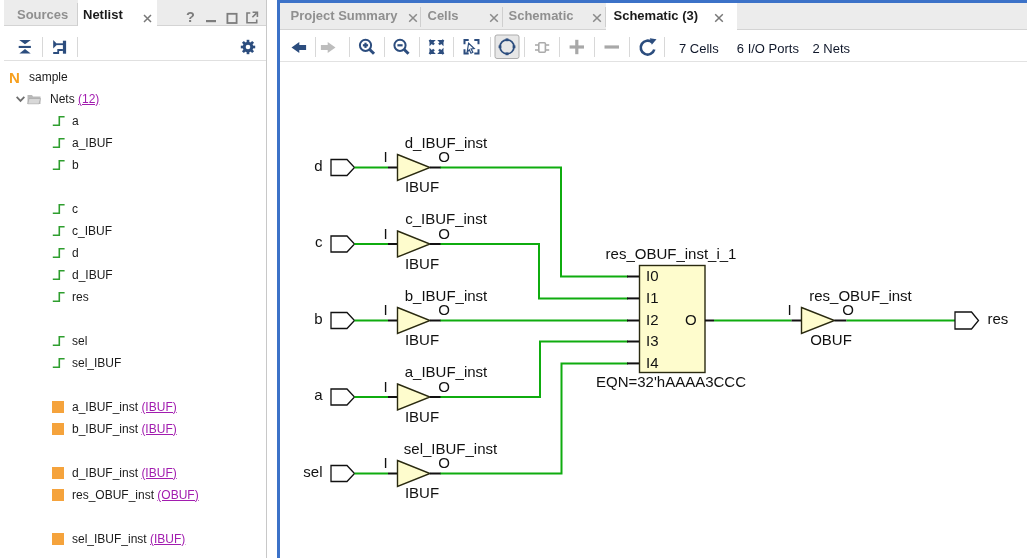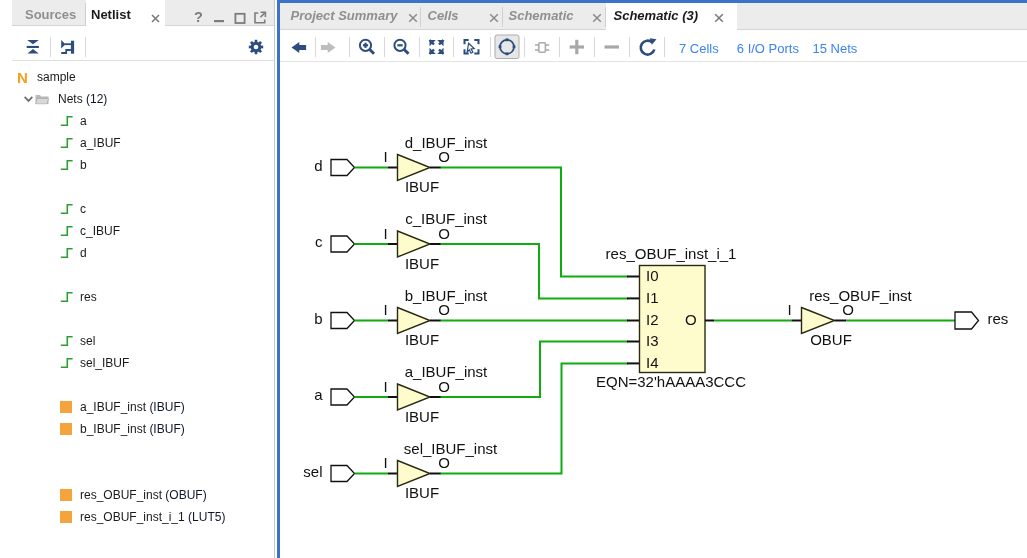--- a/index.html
+++ b/index.html
@@ -1,38 +1,38 @@
 <!DOCTYPE html>
 <html><head><meta charset="utf-8"><style>
 * { margin:0; padding:0; box-sizing:border-box; }
 html,body { width:1027px; height:558px; background:#fff; font-family:"Liberation Sans", sans-serif; overflow:hidden; position:relative; }
 .abs { position:absolute; }
 
 
-#lpanel { position:absolute; left:12px; top:0; width:263px; height:558px; background:#fff; border-right:1.5px solid #C8C8C8; }
+#lpanel { position:absolute; left:4px; top:0; width:263px; height:558px; background:#fff; border-right:1.5px solid #C8C8C8; }
 #ltabbar { position:absolute; left:0; top:0; width:100%; height:26px; background:#ECECEC; border-bottom:1px solid #D4D4D4; }
 .tabtxt { position:absolute; top:0; height:26px; line-height:26px; font-size:13px; font-weight:bold; color:#8F8F8F; }
 #ltab-active { position:absolute; left:74px; top:0; width:79px; height:27px; background:#fff; }
 #ltoolbar { position:absolute; left:0; top:27px; width:100%; height:34px; background:#fff; border-bottom:1px solid #E0E0E0; }
 .trow { position:absolute; left:0; width:100%; height:22px; }
 .tlabel { position:absolute; top:50%; transform:translateY(-50%); font-size:12px; color:#1A1A1A; white-space:pre; }
-.gray { color:#0f172a; }
+.gray { color:#a21caf;text-decoration:underline; }
 .nbadge { position:absolute; left:5px; top:50%; transform:translateY(-50%); font-size:15px; font-weight:bold; color:#F7A01E; }
 .chev { position:absolute; left:11px; top:50%; transform:translateY(-50%); width:11px; height:11px; }
 .folder { position:absolute; left:23px; top:50%; transform:translateY(-50%); width:14px; height:11px; }
 .neticon { position:absolute; left:48px; top:50%; transform:translateY(-50%); width:13px; height:11px; }
 .sq { position:absolute; left:48px; top:50%; transform:translateY(-50%); width:12px; height:12px; background:#F5A33C; }
 .vsep { position:absolute; top:37px; height:20px; width:1px; background:#D8D8D8; }
 
 
 #rpanel { position:absolute; left:276.5px; top:0; width:751px; height:558px; background:#fff; border-left:3.5px solid #3C72C8; border-top:3px solid #3C72C8; }
-#rtabbar { position:absolute; left:0; top:0; width:100%; height:27px; background:#ECECEC; border-bottom:1px solid #D4D4D4;font-style:italic; }
+#rtabbar { position:absolute; left:0; top:0; width:100%; height:27px; background:#ECECEC; border-bottom:1px solid #D4D4D4; }
 #rtab-active { position:absolute; left:326px; top:0; width:131.6px; height:28px; background:#fff; }
 #rtoolbar { position:absolute; left:0; top:28px; width:100%; height:31px; background:#fff; border-bottom:1px solid #E2E2E2; }
-.link { position:absolute; top:30px; height:31px; line-height:31px; font-size:13px; color:#3b82f6; }
+.link { position:absolute; top:30px; height:31px; line-height:31px; font-size:13px; color:#0f172a; }
 
 .sch { font-size:15px; fill:#111; font-family:"Liberation Sans", sans-serif; }
 .wire { stroke:#0FAC0F; stroke-width:2; fill:none; }
 .stub { stroke:#111; stroke-width:2; fill:none; }
 .cell { fill:#FEFCCD; stroke:#2A2A10; stroke-width:1.4; }
 .port { fill:#fff; stroke:#111; stroke-width:1.3; }
 </style></head>
 <body>
 <div id="lpanel">
   <div id="ltabbar">
@@ -130,20 +130,26 @@
           <path d="M0.8 9.8 H7.3 V1.2 H12.6" fill="none" stroke="#2E9E2E" stroke-width="1.6"></path>
         </svg>
       <span class="tlabel" style="left:68px">c_IBUF</span>
       </div>
 <div class="trow" style="top:180.5px">
       <svg class="neticon" viewBox="0 0 13 11">
           <path d="M0.8 9.8 H7.3 V1.2 H12.6" fill="none" stroke="#2E9E2E" stroke-width="1.6"></path>
         </svg>
       <span class="tlabel" style="left:68px">d</span>
       </div>
+<div class="trow" style="top:202.5px">
+      <svg class="neticon" viewBox="0 0 13 11">
+          <path d="M0.8 9.8 H7.3 V1.2 H12.6" fill="none" stroke="#2E9E2E" stroke-width="1.6"></path>
+        </svg>
+      <span class="tlabel" style="left:68px">d_IBUF</span>
+      </div>
 <div class="trow" style="top:224.5px">
       <svg class="neticon" viewBox="0 0 13 11">
           <path d="M0.8 9.8 H7.3 V1.2 H12.6" fill="none" stroke="#2E9E2E" stroke-width="1.6"></path>
         </svg>
       <span class="tlabel" style="left:68px">res</span>
       </div>
 <div class="trow" style="top:268.5px">
       <svg class="neticon" viewBox="0 0 13 11">
           <path d="M0.8 9.8 H7.3 V1.2 H12.6" fill="none" stroke="#2E9E2E" stroke-width="1.6"></path>
         </svg>
@@ -156,27 +162,31 @@
       <span class="tlabel" style="left:68px">sel_IBUF</span>
       </div>
 <div class="trow" style="top:356.5px">
       <span class="sq"></span>
       <span class="tlabel" style="left:68px">b_IBUF_inst <span class="gray">(IBUF)</span></span>
       </div>
 <div class="trow" style="top:334.5px">
       <span class="sq"></span>
       <span class="tlabel" style="left:68px">a_IBUF_inst <span class="gray">(IBUF)</span></span>
       </div>
+<div class="trow" style="top:400.5px">
+      <span class="sq"></span>
+      <span class="tlabel" style="left:68px">d_IBUF_inst <span class="gray">(IBUF)</span></span>
+      </div>
 <div class="trow" style="top:422.5px">
       <span class="sq"></span>
       <span class="tlabel" style="left:68px">res_OBUF_inst <span class="gray">(OBUF)</span></span>
       </div>
-<div class="trow" style="top:444.5px">
-      <span class="sq"></span>
-      <span class="tlabel" style="left:68px">res_OBUF_inst_i_1 <span class="gray">(LUT5)</span></span>
+<div class="trow" style="top:466.5px">
+      <span class="sq"></span>
+      <span class="tlabel" style="left:68px">sel_IBUF_inst <span class="gray">(IBUF)</span></span>
       </div>
   </div>
 </div>
 
 <div id="rpanel">
   <div id="rtabbar">
     <span class="tabtxt" style="left:11px">Project Summary</span>
     <svg style="position:absolute;left:128px;top:10px" width="10" height="10" viewBox="0 0 10 10">
         <path d="M1.2 1.2 L8.8 8.8 M8.8 1.2 L1.2 8.8" stroke="#8A8A8A" stroke-width="1.5"></path>
       </svg>
@@ -194,21 +204,21 @@
     <div id="rtab-active">
         <span class="tabtxt" style="left:8px;color:#1A1A1A">Schematic (3)</span>
       <svg style="position:absolute;left:108px;top:10px" width="10" height="10" viewBox="0 0 10 10">
           <path d="M1.2 1.2 L8.8 8.8 M8.8 1.2 L1.2 8.8" stroke="#787878" stroke-width="1.5"></path>
         </svg>
     </div>
   </div>
   <div id="rtoolbar"></div>
   <span class="link" style="left:399.5px">7 Cells</span>
   <span class="link" style="left:457.3px">6 I/O Ports</span>
-  <span class="link" style="left:533px">15 Nets</span>
+  <span class="link" style="left:533px">2 Nets</span>
 </div>
 <svg class="abs" style="left:276px;top:31px;pointer-events:none" width="751px" height="31px" viewBox="276 31 751 31">
 <path d="M291.5 47.5 l7.8 -5.6 v3.1 h6.8 v5 h-6.8 v3.1 Z" fill="#2C4D7E"></path>
 <path d="M335.5 47.5 l-7.8 -5.6 v3.1 h-6.8 v5 h6.8 v3.1 Z" fill="#BDBDBD"></path>
 <g stroke="#2C4D7E" fill="none" stroke-width="2">
       <circle cx="365.5" cy="45.3" r="5.6"></circle>
       <line x1="369.7" y1="49.5" x2="374" y2="53.8" stroke-width="3"></line>
       <line x1="362.9" y1="45.3" x2="368.1" y2="45.3" stroke-width="2.2"></line>
       <line x1="365.5" y1="42.7" x2="365.5" y2="47.9" stroke-width="2.2"></line>
     </g>

